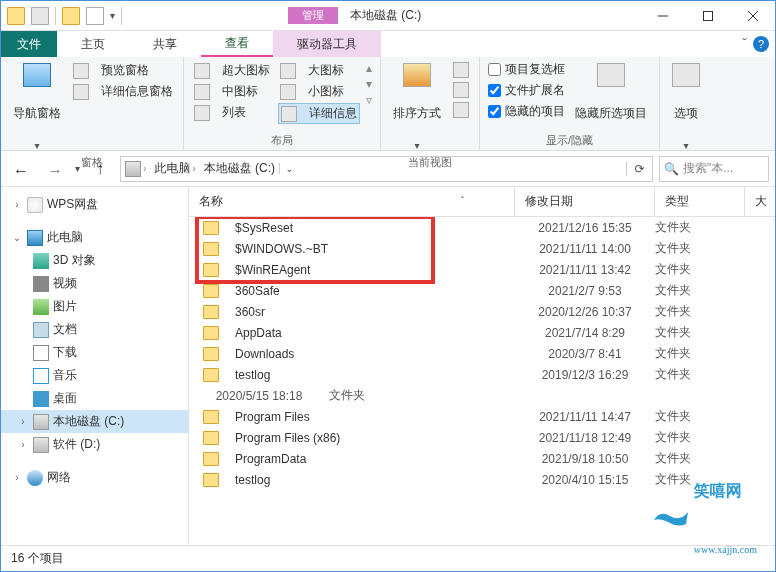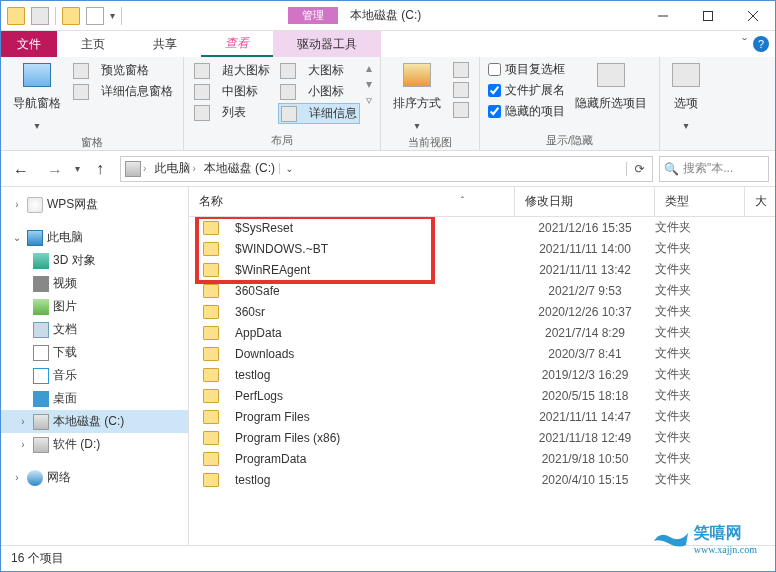--- a/index.html
+++ b/index.html
@@ -14,34 +14,34 @@
   .qat-sep { width: 1px; height: 18px; background: #ccc; }
   .ctx-tab-wrap { margin-left: 160px; display: flex; align-items: flex-start; }
   .ctx-tab-head { background: #d174c6; color: #fff; font-size: 11px; padding: 1px 14px; }
   .title-text { margin-left: 12px; font-size: 12px; color: #333; }
   .win-controls { margin-left: auto; display: flex; }
   .win-btn { width: 45px; height: 30px; display: flex; align-items: center; justify-content: center; cursor: default; font-size: 13px; }
   .win-btn svg { width: 10px; height: 10px; }
   
   
   .ribbon-tabs { height: 26px; display: flex; align-items: stretch; background: #fff; }
-  .tab-file { background: #be185d; color: #fff; padding: 4px 16px; display: flex; align-items: center; }
+  .tab-file { background: #0f766e; color: #fff; padding: 4px 16px; display: flex; align-items: center; }
   .rtab { padding: 4px 24px; display: flex; align-items: center; color: #333; cursor: default; }
-  .rtab.active { border-bottom: 2px solid #0f766e; color: #ec4899; font-style: italic; }
+  .rtab.active { border-bottom: 2px solid #ec4899; color: #14532d; }
   .rtab.ctx { background: #f1d6ef; }
   .ribbon-right { margin-left: auto; display: flex; align-items: center; padding-right: 6px; gap: 6px; }
   .collapse-arrow { font-size: 14px; color: #666; }
   .help-icon { width: 16px; height: 16px; border-radius: 50%; background: #1979ca; color: #fff; display: flex; align-items: center; justify-content: center; font-size: 11px; }
   
   
   .ribbon { height: 94px; background: #f5f6f7; border-bottom: 1px solid #ddd; display: flex; }
   .rgroup { border-right: 1px solid #ddd; padding: 4px 8px 2px; display: flex; flex-direction: column; }
   .rgroup .g-content { flex: 1; display: flex; align-items: flex-start; gap: 6px; }
   .rgroup .g-label { text-align: center; font-size: 11px; color: #666; padding-top: 2px; }
-  .big-btn { display: flex; flex-direction: column; align-items: center; justify-content: center; padding: 2px 4px; gap: 8px; font-size: 12px; color: #333; }
+  .big-btn { display: flex; flex-direction: column; align-items: center; justify-content: center; padding: 2px 4px; gap: 18px; font-size: 12px; color: #333; }
   .big-btn .ic { width: 28px; height: 24px; }
   .btn-col { display: flex; flex-direction: column; gap: 2px; }
   .small-btn { display: flex; align-items: center; gap: 12px; padding: 1px 2px; font-size: 12px; color: #333; }
   .small-btn .ic { width: 16px; height: 16px; display: inline-block; }
   .small-btn.sel { background: #cde6f7; border: 1px solid #92c0e0; }
   .chk { display: flex; align-items: center; gap: 4px; font-size: 12px; color: #333; }
   .chk input { width: 13px; height: 13px; }
   .ic-generic { background: #e8e8e8; border: 1px solid #aaa; }
   .ic-nav { background: linear-gradient(#bcdffb,#6cb5e8); border: 1px solid #2a7ab0; }
   
@@ -440,24 +440,20 @@
         <div class="row">
           <div class="c-name">
             <span class="folder-ic"></span>
             <span>testlog</span>
           </div>
           <div class="c-date">2019/12/3 16:29</div>
           <div class="c-type">文件夹</div>
           <div class="c-size"></div>
         </div>
         <div class="row">
-          <div class="c-name">
-            <span class="folder-ic"></span>
-            <span>PerfLogs</span>
-          </div>
           <div class="c-date">2020/5/15 18:18</div>
           <div class="c-type">文件夹</div>
           <div class="c-size"></div>
         </div>
         <div class="row">
           <div class="c-name">
             <span class="folder-ic"></span>
             <span>Program Files</span>
           </div>
           <div class="c-date">2021/11/11 14:47</div>
@@ -499,15 +495,15 @@
 <div class="statusbar">
   <span>16 个项目</span>
 </div>
 
 <div class="watermark">
   <svg viewBox="0 0 40 24">
       <path d="M4 14 Q10 4 20 10 Q30 16 38 6 L36 18 Q28 22 18 16 Q10 12 4 14 Z" fill="#2a99d4"></path>
     </svg>
   <div>
     <div style="font-weight:bold;">笑嘻网</div>
-    <div style="font-size:10px;color:#1e8bc3;">www.xajjn.com</div>
+    <div style="font-size:10px;color:#1e8bc3;margin-top:42px;">www.xajjn.com</div>
   </div>
 </div>
 
 </body></html>

